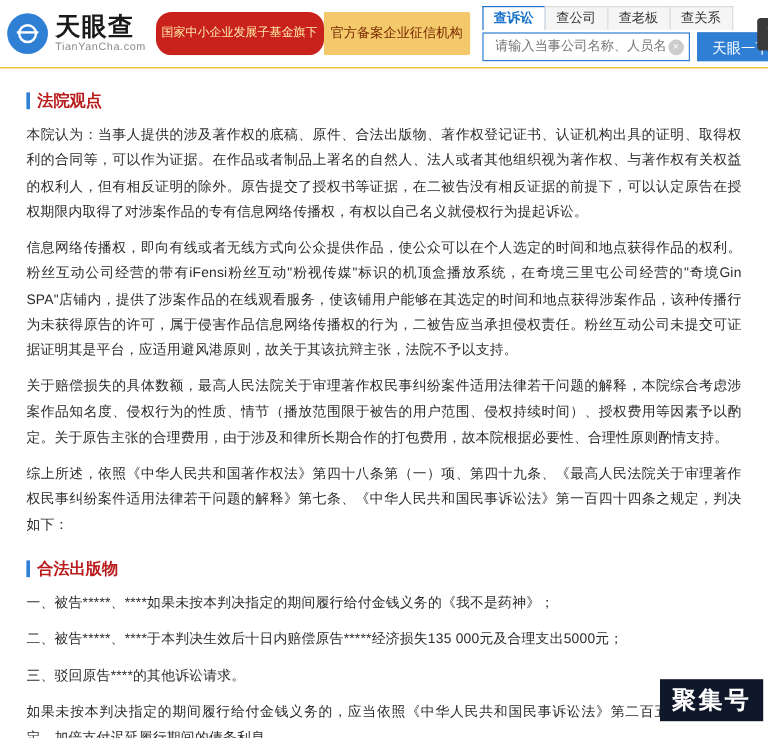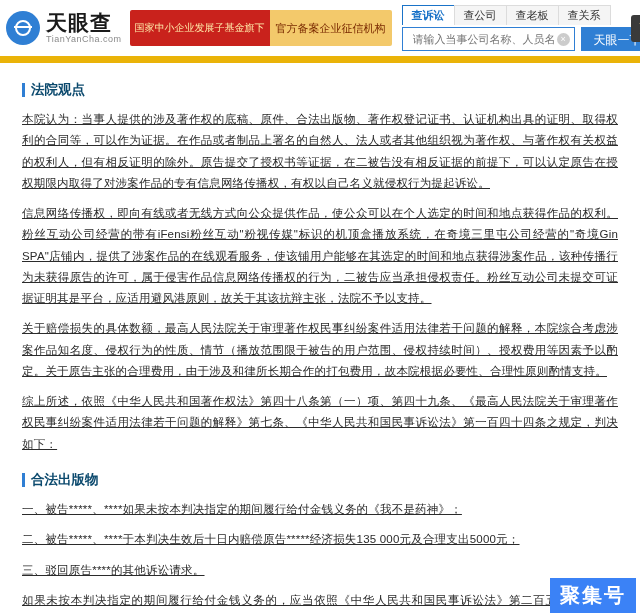--- a/index.html
+++ b/index.html
@@ -13,21 +13,21 @@
     font-family: "Liberation Sans", sans-serif;
     overflow: hidden;
     position: relative;
   }
 
   
   .header {
     position: relative;
     height: 56px;
     background: #ffffff;
-    border-bottom: 7px solid #eab308;
+    border-bottom: 1px solid #eab308;
     display: flex;
     align-items: center;
     overflow: hidden;
   }
   .logo {
     display: flex;
     align-items: center;
     padding-left: 6px;
     flex: 0 0 auto;
   }
@@ -82,20 +82,21 @@
   .promo-left {
     background: #c9221c;
     color: #ffe9a8;
     font-size: 10px;
     line-height: 1.25;
     padding: 4px 5px;
     display: flex;
     flex-direction: column;
     justify-content: center;
     text-align: center;
+    border-radius: 13px;
   }
   .promo-right {
     background: #f3c96b;
     color: #7a2a00;
     font-size: 11px;
     font-weight: normal;
     line-height: 1.3;
     padding: 3px 6px;
     display: flex;
     flex-direction: column;
@@ -197,49 +198,48 @@
   
   .doc {
     padding: 14px 22px 0 22px;
     box-sizing: border-box;
   }
   .section-title {
     display: flex;
     align-items: center;
     font-size: 13.5px;
     font-weight: bold;
-    color: #0c4a6e;
+    color: #b91c1c;
     margin: 4px 0 10px 0;
   }
   .section-title .bar {
     width: 3px;
     height: 14px;
     background: #2f7fd4;
     margin-right: 6px;
     flex: 0 0 auto;
   }
   .para {
     font-size: 11.5px;
     line-height: 1.85;
     color: #2b2b2b;
     text-align: justify;
     margin: 0 0 9px 0;
     letter-spacing: 0.2px;
-    text-decoration: underline;
   }
   .result-title {
     margin-top: 16px;
   }
 
   
   .watermark {
     position: absolute;
     right: 4px;
-    bottom: 2px;
-    background: #3b82f6;
+    bottom: 14px;
+    background: #0f172a;
     color: #ffffff;
     font-size: 20px;
     font-weight: bold;
     padding: 4px 10px;
     letter-spacing: 2px;
   }
 </style>
 </head>
 <body>
 

